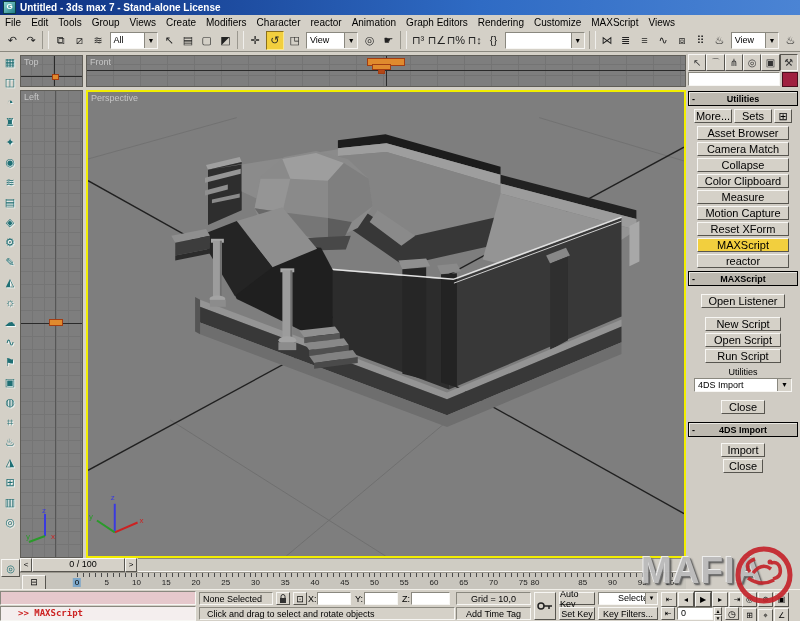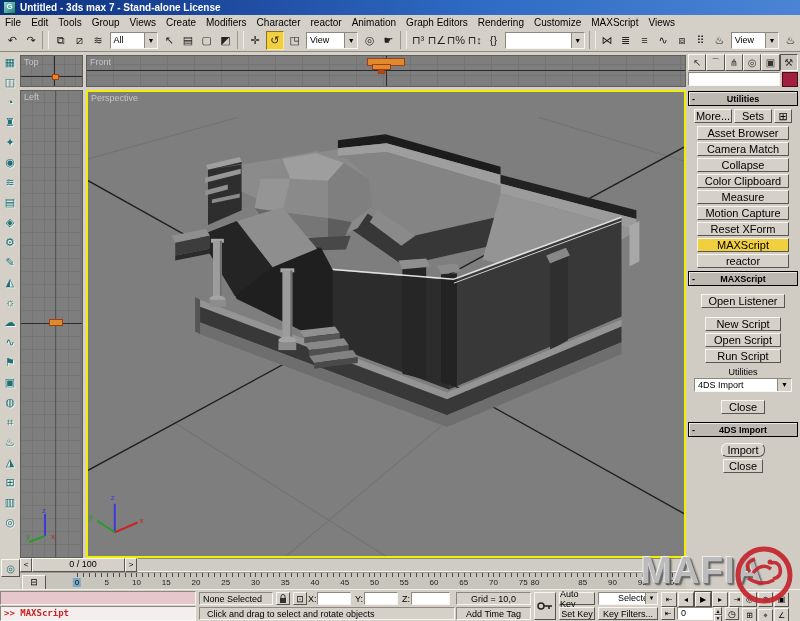--- a/index.html
+++ b/index.html
@@ -82,21 +82,21 @@
   .ruler{position:absolute;left:30px;top:0;width:636px;height:17px;
     background-image:repeating-linear-gradient(90deg,#4a4a4a 0 1px,transparent 1px 5.95px);
     background-size:598px 4px;background-position:27px 0;background-repeat:no-repeat;}
   .rlabel{position:absolute;top:5px;font-size:8px;color:#222;transform:translateX(-50%);}
   .rlabel.cur{background:#7da7c9;padding:0 2px;color:#000;}
   
   .statusbar{position:absolute;left:0;top:589px;width:800px;height:32px;background:#d4d0c7;border-top:1px solid #f1efe9;}
   .sb{position:absolute;box-sizing:border-box;font-size:9px;}
   .listener-top{left:0;top:1px;width:196px;height:14px;background:#e6c8cc;border:1px solid;border-color:#8a887f #f7f6f3 #f7f6f3 #8a887f;}
   .listener-bot{left:0;top:16px;width:196px;height:15px;background:#f4eeee;border:1px solid;border-color:#8a887f #f7f6f3 #f7f6f3 #8a887f;
-    color:#cc2222;font-family:"DejaVu Sans Mono",monospace;font-size:9px;font-weight:bold;line-height:13px;padding-left:3px;}
+    color:#cc2222;font-family:"DejaVu Sans Mono",monospace;font-size:9px;font-weight:bold;line-height:13px;padding-left:17px;}
   .fieldlab{top:4px;color:#000;}
   .sbtn{display:flex;align-items:center;justify-content:center;}
   .watermark{position:absolute;left:641px;top:550px;z-index:60;pointer-events:none;}
   .wmtext{font-size:37px;font-weight:bold;letter-spacing:1px;color:#bcbcbc;opacity:.95;
     text-shadow:-1px -1px 0 #efefef,1px 1px 0 #6e6e6e,2px 2px 2px #4a4a4a;font-family:"Liberation Sans",sans-serif;}
   .wmlogo{position:absolute;left:92px;top:-6px;}
   svg text{font-family:"Liberation Sans",sans-serif;}
 </style>
 </head>
 <body>
@@ -381,21 +381,21 @@
     <div class="cdd">
       <span>4DS Import</span>
       <span class="arr">▼</span>
     </div>
     <div class="cbtn" style="width:44px;margin-top:8px;">Close</div>
 
     <div class="rollhead" style="margin-top:8px;">
       <span class="minus">-</span>
       <span class="rtitle">4DS Import</span>
     </div>
-    <div class="cbtn" style="width:44px;margin-top:6px;border-radius:6px;">Import</div>
+    <div class="cbtn" style="width:44px;margin-top:6px;">Import</div>
     <div class="cbtn" style="width:40px;">Close</div>
   </div>
 
   <div style="position:absolute;left:0;top:558px;width:20px;height:31px;background:#d4d0c7;">
     <div class="raised sbtn" style="position:absolute;left:1px;top:1px;width:17px;height:16px;color:#1f6f74;font-size:10px;">◎</div>
   </div>
   <div class="timeslider">
     <div class="raised tsbtn">&lt;</div>
     <div class="raised tshandle">0 / 100</div>
     <div class="raised tsbtn">&gt;</div>

